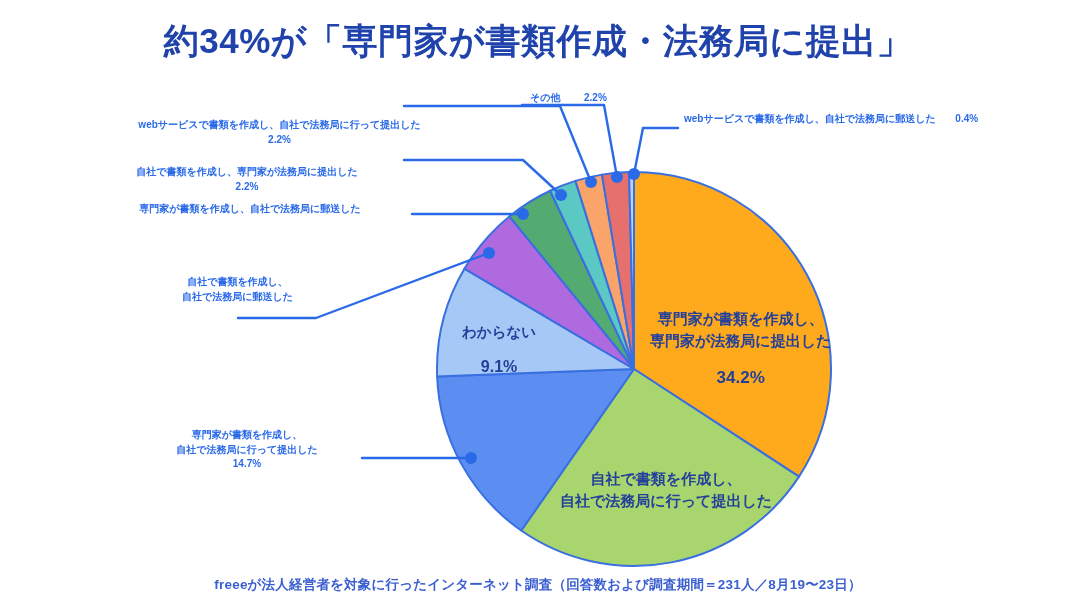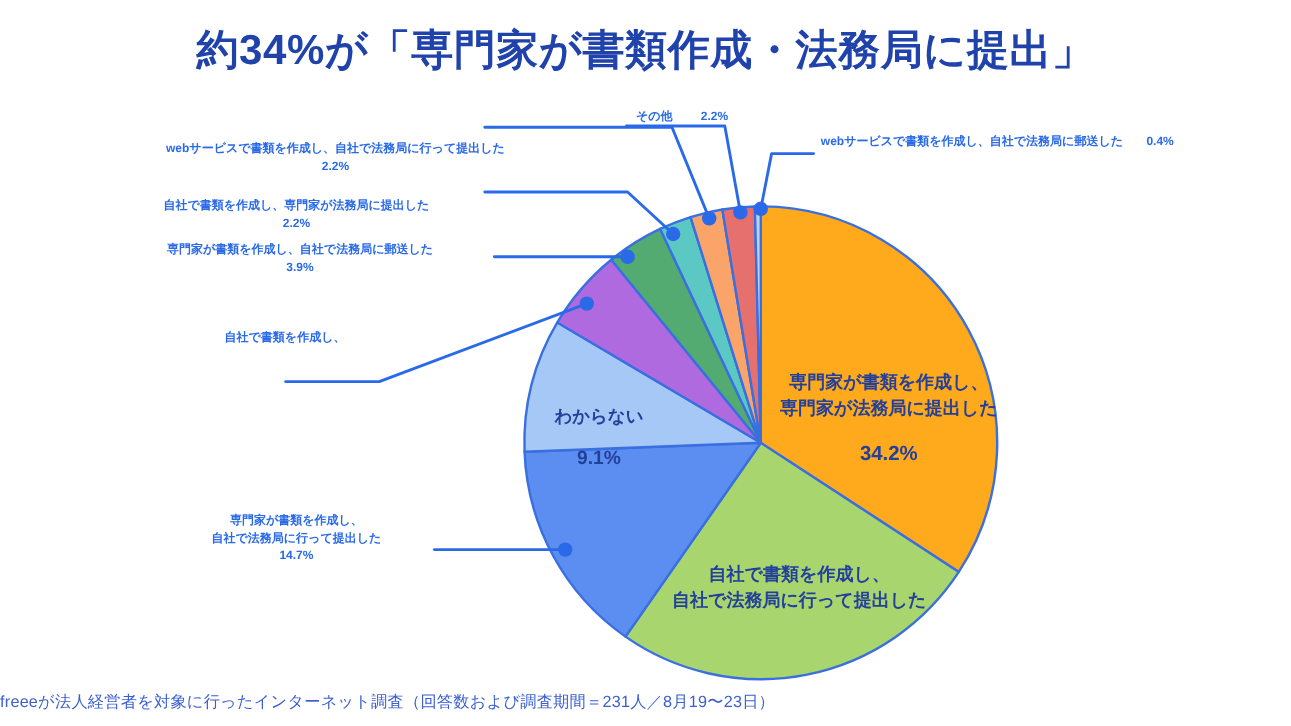--- a/index.html
+++ b/index.html
@@ -30,22 +30,23 @@
     font-weight: 700;
     color: #1f42ab;
     letter-spacing: 0.5px;
     white-space: nowrap;
   }
   .footer {
     position: absolute;
     left: 0;
     top: 576px;
     width: 1076px;
+    text-align: center;
     font-size: 13.5px;
-    font-weight: 400;
+    font-weight: 700;
     color: #3b5fd0;
     letter-spacing: 0.2px;
   }
   svg.pie {
     position: absolute;
     left: 0;
     top: 0;
     width: 1076px;
     height: 605px;
   }
@@ -117,42 +118,42 @@
     <span class="name">専門家が書類を作成し、</span>
     <span class="name">専門家が法務局に提出した</span>
     <span class="pct">34.2%</span>
   </div>
 
   <div class="inner-label" style="left:560px; top:468px;">
     <span class="name">自社で書類を作成し、</span>
     <span class="name">自社で法務局に行って提出した</span>
   </div>
 
-  <div class="inner-label small" style="left:462px; top:322px;margin-top:16px;">
+  <div class="inner-label small" style="left:462px; top:322px;">
     <span class="name">わからない</span>
     <span class="pct">9.1%</span>
   </div>
 
   <div class="outer-label center" style="left:87px; top:118px; width:385px;">
     <span>webサービスで書類を作成し、自社で法務局に行って提出した</span>
     <span class="pct-line">2.2%</span>
   </div>
 
   <div class="outer-label center" style="left:94px; top:165px; width:306px;">
     <span>自社で書類を作成し、専門家が法務局に提出した</span>
     <span class="pct-line">2.2%</span>
   </div>
 
   <div class="outer-label center" style="left:97px; top:202px; width:306px;">
     <span>専門家が書類を作成し、自社で法務局に郵送した</span>
-    <span class="pct-line">3.9%</span>
   </div>
 
   <div class="outer-label center" style="left:140px; top:275px; width:195px;">
     <span>自社で書類を作成し、</span>
+    <span class="pct-line">自社で法務局に郵送した</span>
   </div>
 
   <div class="outer-label center" style="left:132px; top:428px; width:230px;">
     <span>専門家が書類を作成し、</span>
     <span class="pct-line">自社で法務局に行って提出した</span>
     <span class="pct-line">14.7%</span>
   </div>
 
   <div class="outer-label left" style="left:530px; top:91px;">
     <span>その他</span>

